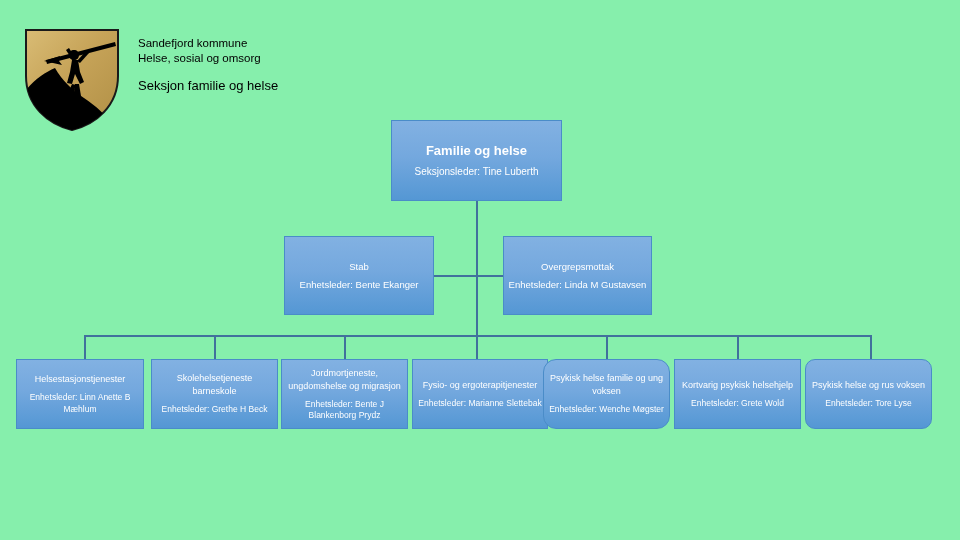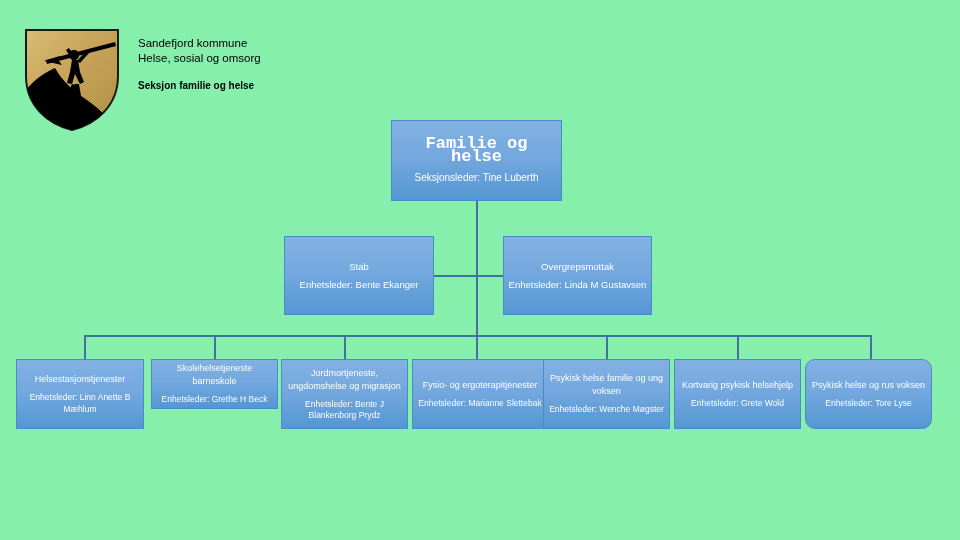--- a/index.html
+++ b/index.html
@@ -35,25 +35,24 @@
     width: 260px;
   }
   .header-line {
     font-size: 11.5px;
     color: #000000;
     line-height: 14.5px;
     white-space: nowrap;
   }
   .header-sub {
     margin-top: 14px;
-    font-size: 10px;
+    font-size: 13px;
     color: #000000;
     line-height: 14.5px;
     white-space: nowrap;
-    font-weight: bold;
   }
 
   
   .line {
     position: absolute;
     background: #41719C;
   }
   .line-v { width: 1.6px; }
   .line-h { height: 1.6px; }
 
@@ -76,21 +75,21 @@
     font-weight: bold;
     line-height: 13px;
   }
   .node .sub {
     font-size: 9px;
     line-height: 11.5px;
     margin-top: 7px;
   }
 
   
-  .node-root .title { font-size: 17px; font-weight: bold; font-family: Liberation Mono, monospace; }
+  .node-root .title { font-size: 13px; font-weight: bold; }
   .node-root .sub { font-size: 10px; margin-top: 9px; }
 
   
   .node-mid .title { font-size: 9.5px; font-weight: normal; }
   .node-mid .sub { font-size: 9.5px; margin-top: 6px; }
 
   
   .node-leaf .title { font-size: 9px; font-weight: normal; }
   .node-leaf .sub { font-size: 8.5px; margin-top: 6px; }
 </style>
@@ -166,36 +165,36 @@
   <div class="node node-mid" style="left:503px; top:236px; width:149px; height:79px;">
     <div class="title">Overgrepsmottak</div>
     <div class="sub">Enhetsleder: Linda M Gustavsen</div>
   </div>
 
   <div class="node node-leaf" style="left:16px; top:359px; width:128px; height:70px;">
     <div class="title">Helsestasjonstjenester</div>
     <div class="sub">Enhetsleder: Linn Anette B Mæhlum</div>
   </div>
 
-  <div class="node node-leaf" style="left:151px; top:359px; width:127px; height:50px;">
+  <div class="node node-leaf" style="left:151px; top:359px; width:127px; height:70px;">
     <div class="title">Skolehelsetjeneste barneskole</div>
     <div class="sub">Enhetsleder: Grethe H Beck</div>
   </div>
 
   <div class="node node-leaf" style="left:281px; top:359px; width:127px; height:70px;">
     <div class="title">Jordmortjeneste, ungdomshelse og migrasjon</div>
     <div class="sub">Enhetsleder: Bente J Blankenborg Prydz</div>
   </div>
 
   <div class="node node-leaf" style="left:412px; top:359px; width:136px; height:70px;">
     <div class="title">Fysio- og ergoterapitjenester</div>
     <div class="sub">Enhetsleder: Marianne Slettebak</div>
   </div>
 
-  <div class="node node-leaf" style="left:543px; top:359px; width:127px; height:70px;">
+  <div class="node node-leaf" style="left:543px; top:359px; width:127px; height:70px;border-radius:13px;">
     <div class="title">Psykisk helse familie og ung voksen</div>
     <div class="sub">Enhetsleder: Wenche Møgster</div>
   </div>
 
   <div class="node node-leaf" style="left:674px; top:359px; width:127px; height:70px;">
     <div class="title">Kortvarig psykisk helsehjelp</div>
     <div class="sub">Enhetsleder: Grete Wold</div>
   </div>
 
   <div class="node node-leaf" style="left:805px; top:359px; width:127px; height:70px;border-radius:10px;">

